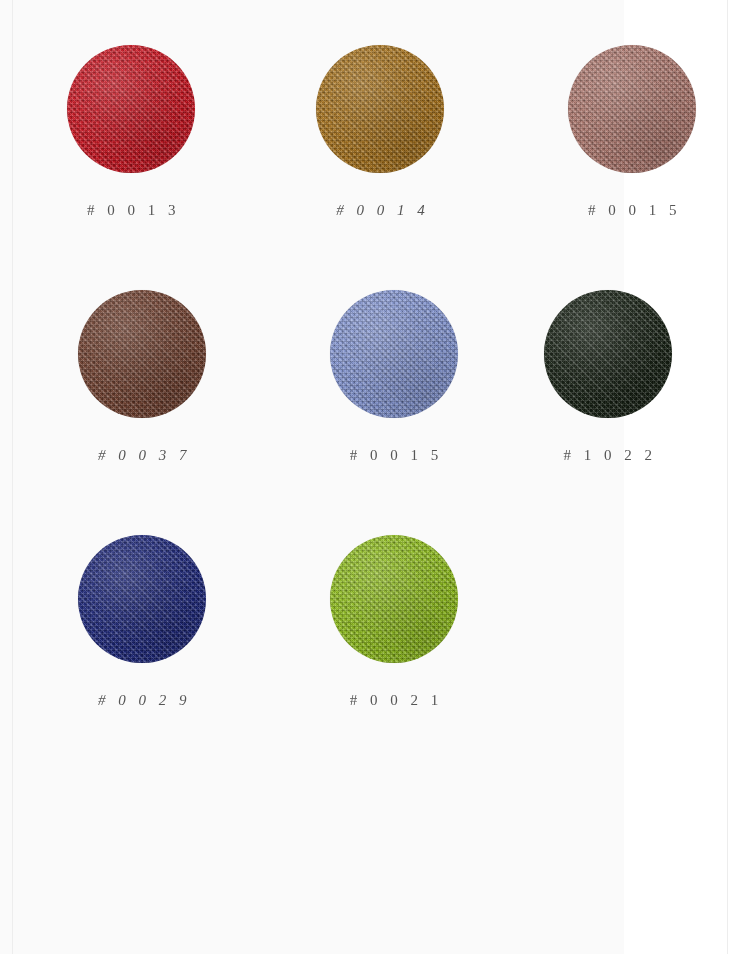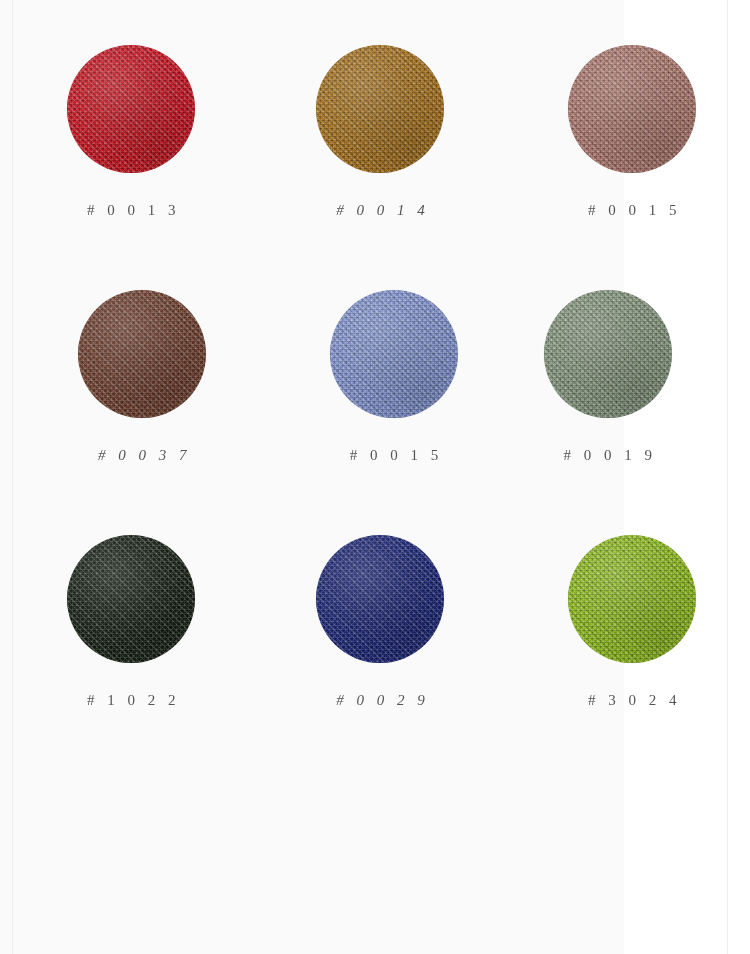--- a/index.html
+++ b/index.html
@@ -177,28 +177,20 @@
       </div>
       <div class="swatch-cell col-2">
         <div class="swatch-disc" style="background-color: rgb(128, 146, 206);">
           <div class="weave twill"></div>
           <div class="weave grid"></div>
           <div class="weave sheen"></div>
         </div>
         <div class="swatch-label"># 0 0 1 5</div>
       </div>
       <div class="swatch-cell col-0">
-        <div class="swatch-disc" style="background-color: rgb(130, 148, 123);">
-          <div class="weave twill"></div>
-          <div class="weave grid"></div>
-          <div class="weave sheen"></div>
-        </div>
-        <div class="swatch-label"># 0 0 1 9</div>
-      </div>
-      <div class="swatch-cell col-0">
         <div class="swatch-disc" style="background-color: rgb(22, 32, 19);">
           <div class="weave twill"></div>
           <div class="weave grid"></div>
           <div class="weave sheen"></div>
         </div>
         <div class="swatch-label"># 1 0 2 2</div>
       </div>
       <div class="swatch-cell col-1">
         <div class="swatch-disc" style="background-color: rgb(27, 37, 120);">
           <div class="weave twill"></div>
@@ -206,17 +198,17 @@
           <div class="weave sheen"></div>
         </div>
         <div class="swatch-label"># 0 0 2 9</div>
       </div>
       <div class="swatch-cell col-2">
         <div class="swatch-disc" style="background-color: rgb(140, 186, 26);">
           <div class="weave twill"></div>
           <div class="weave grid"></div>
           <div class="weave sheen"></div>
         </div>
-        <div class="swatch-label"># 3 0 2 4</div>
+        <div class="swatch-label"># 0 0 2 1</div>
       </div>
     </div>
 
 </div>
 
 </body></html>

